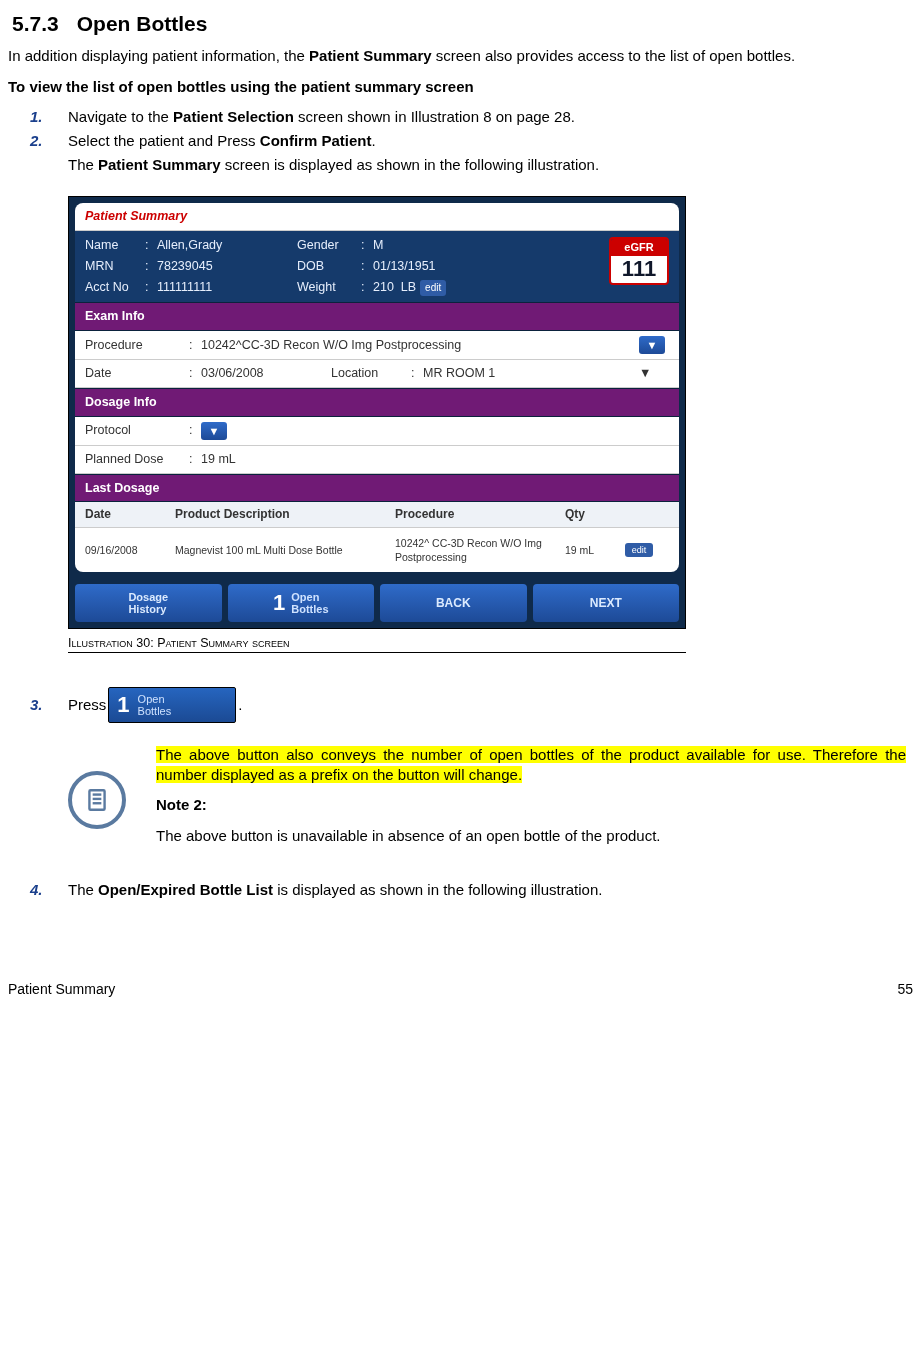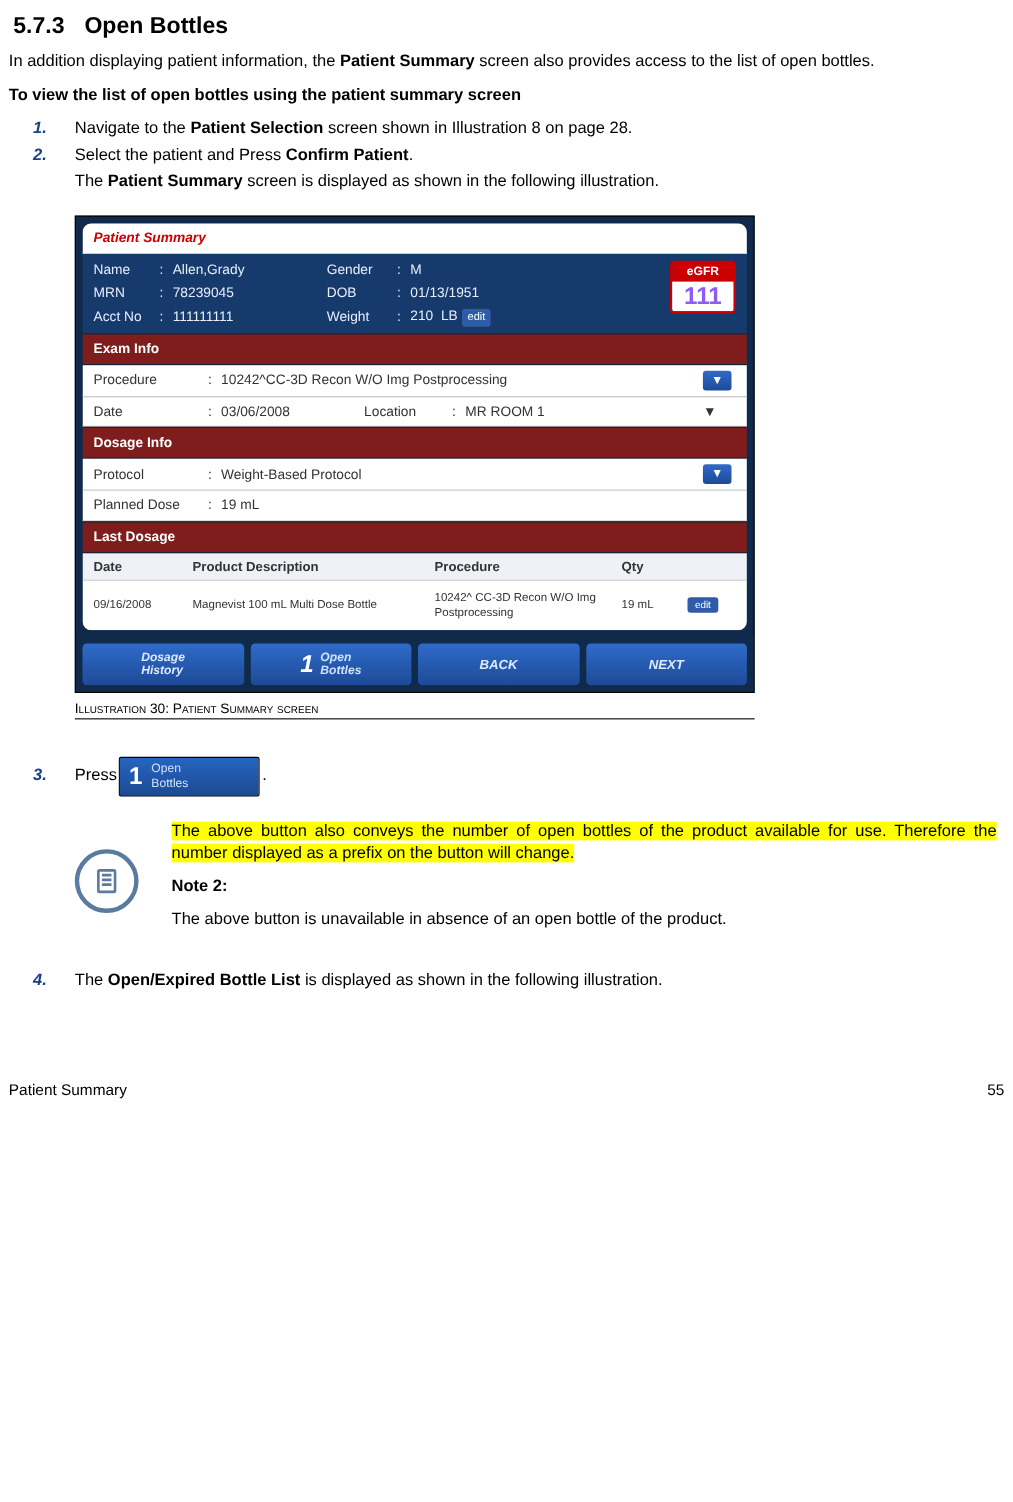--- a/index.html
+++ b/index.html
@@ -72,28 +72,28 @@
     right: 10px; top: 6px;
     width: 56px;
     text-align: center;
     border: 2px solid #c00;
     border-radius: 4px;
     overflow: hidden;
     font-weight: bold;
     margin-left: 40px;
   }
   .egfr .lab { background:#c00; color:#fff; font-size:11px; padding:1px 0; }
-  .egfr .val { background:#fff; color:#8b5cf6; font-size:22px; line-height:1; padding:2px 0 3px 0; }
+  .egfr .val { background:#fff; color:#0f172a; font-size:22px; line-height:1; padding:2px 0 3px 0; }
   .edit-pill {
     display:inline-block; background:#2f5ca6; color:#fff;
     font-size:10px; padding:1px 5px; border-radius:3px; margin-left:4px;
   }
 
   .ps-section-h {
-    background: #7f1d1d;
+    background: #701a75;
     color: #fff;
     font-weight: bold;
     padding: 5px 10px;
     border-top: 1px solid #0b223d;
     border-bottom: 1px solid #0b223d;
   }
   .ps-row {
     background: #fff;
     color: #333;
     padding: 5px 10px;
@@ -130,21 +130,21 @@
     padding:8px 10px; align-items:center;
   }
   .dosage-row .edt { width:28px; height:14px; background:#2f5ca6; color:#fff; font-size:9px; text-align:center; border-radius:3px; line-height:14px;}
 
   .ps-actions { display:flex; gap:6px; padding:6px; background:#0f2a4a; }
   .ps-btn {
     flex:1; height:38px;
     background: linear-gradient(#2f6bc9,#1d4a97);
     color:#dbeafe; border-radius:4px;
     display:flex; align-items:center; justify-content:center;
-    font-size:12px; font-weight:bold;font-style:italic;
+    font-size:12px; font-weight:bold;
   }
   .ps-btn.ob { display:flex; align-items:center; gap:6px; }
   .ps-btn.ob .big1 { font-size:22px; color:#fff; font-weight:bold; }
   .ps-btn.ob .lbl { font-size:11px; line-height:1.1; color:#cfe2ff;}
   .ps-btn.dh { font-size:11px; line-height:1.1; }
 
   .caption {
     font-variant: small-caps;
     font-size: 12.5px;
     margin: 2px 0 0 60px;
@@ -263,21 +263,20 @@
         <span>Location</span>
           <span>:</span>
           <span>MR ROOM 1</span>
         <span class="dd">▼</span>
       </div>
 
       <div class="ps-section-h">Dosage Info</div>
       <div class="ps-row">
         <span>Protocol</span>
           <span>:</span>
-          <span>Weight-Based Protocol</span>
         <span class="dd">▼</span>
       </div>
       <div class="ps-row" style="grid-template-columns:104px 12px 1fr;">
         <span>Planned Dose</span>
           <span>:</span>
           <span>19 mL</span>
       </div>
 
       <div class="ps-section-h">Last Dosage</div>
       <div class="dosage-head">

